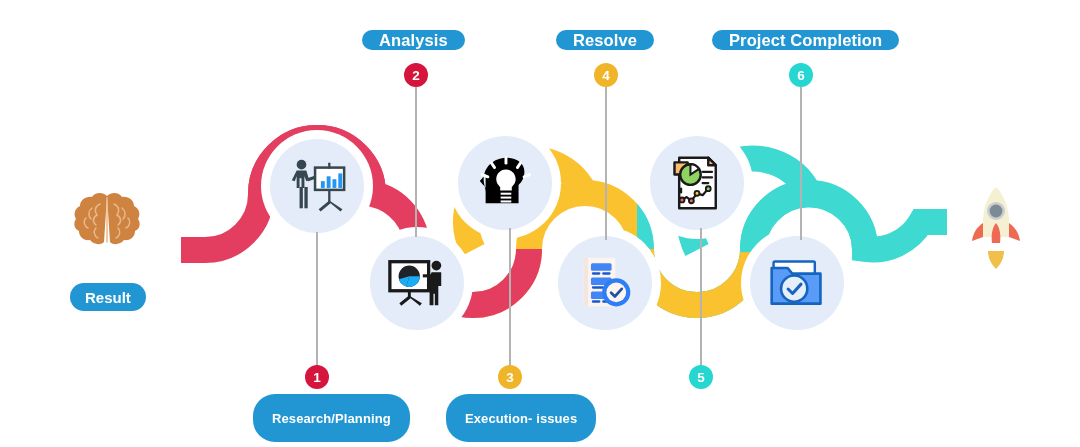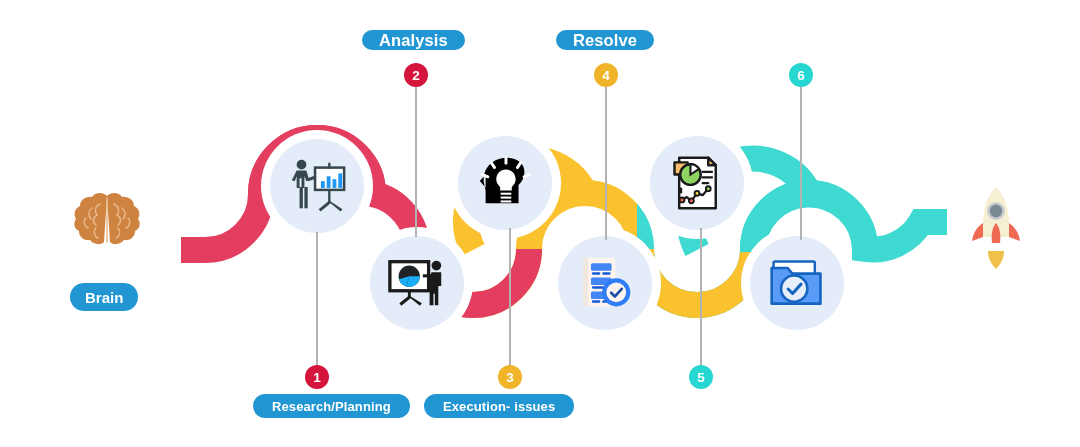--- a/index.html
+++ b/index.html
@@ -9,21 +9,21 @@
 
   .node{position:absolute;border-radius:50%;background:#e3ecf8;
         display:flex;align-items:center;justify-content:center;
         box-shadow:0 0 0 9px #ffffff;}
   .node svg{display:block;}
 
   .pill{position:absolute;background:#2196d3;color:#fff;border-radius:22px;
         font-weight:bold;display:flex;align-items:center;justify-content:center;
         white-space:nowrap;letter-spacing:.1px;}
   .pill.top{height:20px;font-size:16.5px;padding:0 17px;}
-  .pill.bottom{height:24px;font-size:13px;padding:0 19px;}
+  .pill.bottom{height:48px;font-size:13px;padding:0 19px;}
 
   .badge{position:absolute;width:24px;height:24px;border-radius:50%;
          color:#fff;font-size:13.5px;font-weight:bold;
          display:flex;align-items:center;justify-content:center;}
 
   .stem{position:absolute;width:2px;background:#b3b3b3;}
 
   .art{position:absolute;}
   .brain-pill{position:absolute;background:#2196d3;color:#fff;border-radius:18px;
         height:28px;font-size:15px;font-weight:bold;padding:0 15px;
@@ -256,25 +256,28 @@
   <div class="badge" style="left:789px;top:63px;background:#25d6d1;">
     <span>6</span>
   </div>
 
   <div class="pill bottom" style="left:253px;top:394px;">
     <span>Research/Planning</span>
   </div>
   <div class="pill top" style="left:362px;top:30px;">
     <span>Analysis</span>
   </div>
-  <div class="pill bottom" style="left:424px;top:394px;justify-content:flex-end;">
+  <div class="pill bottom" style="left:446px;top:394px;justify-content:flex-end;">
     <span>Execution- issues</span>
   </div>
   <div class="pill top" style="left:556px;top:30px;">
     <span>Resolve</span>
+  </div>
+  <div class="pill top" style="left:712px;top:30px;">
+    <span>Project Completion</span>
   </div>
 
   <div class="art" style="left:72px;top:192px;">
     <svg width="70" height="78" viewBox="0 0 70 78">
       <g fill="#cf8341">
         <path d="M35 4c-4-4-12-4-15 1-6-1-12 3-12 9-5 2-7 8-4 13-3 4-2 10 3 12 0 6 5 10 11 9 3 4 10 6 14 2z"></path>
         <path d="M35 4c4-4 12-4 15 1 6-1 12 3 12 9 5 2 7 8 4 13 3 4 2 10-3 12 0 6-5 10-11 9-3 4-10 6-14 2z"></path>
       </g>
       <g stroke="#e8b88a" stroke-width="1.5" fill="none" stroke-linecap="round">
         <path d="M35 6v44"></path>
@@ -283,21 +286,21 @@
         <path d="M14 26c-3 3-2 8 2 10"></path>
         <path d="M24 36c-3 3-2 8 2 10"></path>
         <path d="M42 12c5 2 6 7 3 11 4 2 5 7 1 10"></path>
         <path d="M50 16c4 3 4 8 1 11"></path>
         <path d="M56 26c3 3 2 8-2 10"></path>
         <path d="M46 36c3 3 2 8-2 10"></path>
       </g>
     </svg>
   </div>
   <div class="brain-pill" style="left:70px;top:283px;">
-    <span>Brain</span>
+    <span>Result</span>
   </div>
 
   <div class="art" style="left:960px;top:185px;">
     <svg width="72" height="90" viewBox="0 0 72 90">
       <path d="M36 2c9 9 13 22 13 36v14H23V38C23 24 27 11 36 2z" fill="#f5f0d2"></path>
       <circle cx="36" cy="26" r="9" fill="#c7cdd1"></circle>
       <circle cx="36" cy="26" r="6.4" fill="#7b8a93"></circle>
       <path d="M23 38c-6 4-10 10-11 18l11-4z" fill="#ef6a52"></path>
       <path d="M49 38c6 4 10 10 11 18l-11-4z" fill="#ef6a52"></path>
       <path d="M36 38c4 5 5 12 4 20h-8c-1-8 0-15 4-20z" fill="#ef6a52"></path>

